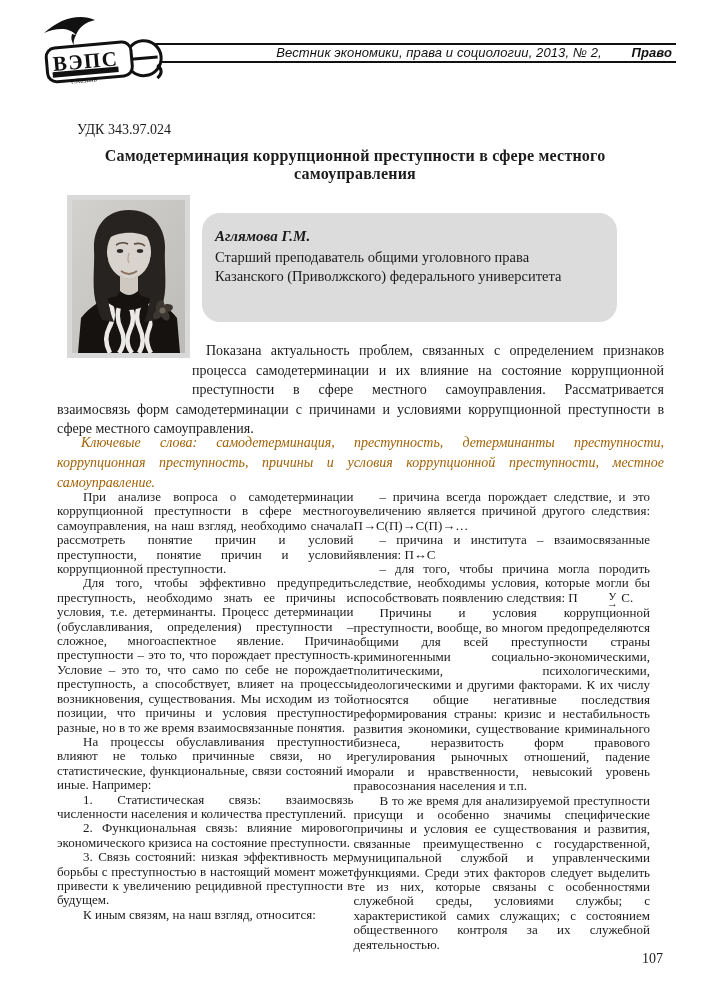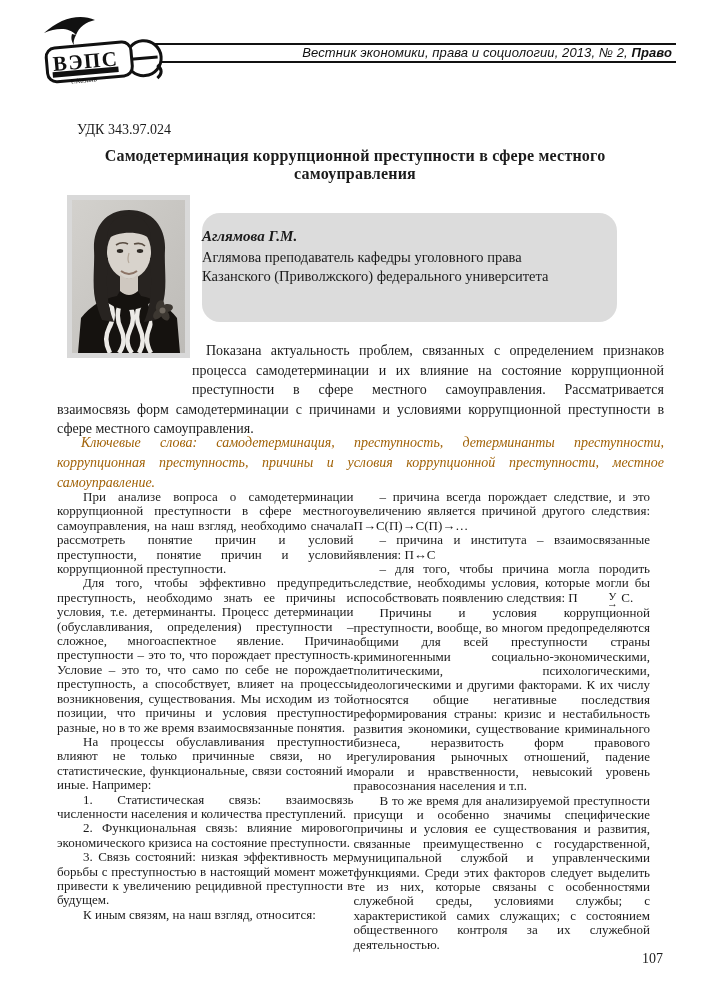--- a/index.html
+++ b/index.html
@@ -11,37 +11,37 @@
   }
   
   .rule { position:absolute; height:1.5px; background:#111; left:147px; width:529px; z-index:1; }
   .rule-top { top:43px; }
   .rule-bottom { top:61px; }
   .journal-line {
     position:absolute; left:180px; top:44.5px; width:492px; text-align:right;
     font-family:"Liberation Sans", sans-serif; font-style:italic; font-size:13px;
     color:#111; z-index:1; letter-spacing:0.1px;
   }
-  .journal-line b { font-weight:bold; }
+  .journal-line b { font-weight:bold;margin-left:26px; }
   .logo { position:absolute; left:38px; top:12px; width:134px; height:86px; z-index:2; }
   
   .udk { position:absolute; left:77px; top:122px; font-size:14px;text-align:center; }
   .article-title {
     position:absolute; left:50px; top:147px; width:610px; text-align:center;
     font-size:16px; font-weight:bold; letter-spacing:0.2px;
   }
   
   .photo-frame {
     position:absolute; left:67px; top:195px; width:123px; height:163px;
     background:#d9d9d9; padding:5px; z-index:2;
   }
   .photo-frame svg { display:block; width:113px; height:153px; }
   .author-box {
     position:absolute; left:202px; top:213px; width:415px; height:109px;
-    background:#dcdcdc; border-radius:18px; padding:15px 16px 0 0; z-index:1;
+    background:#dcdcdc; border-radius:18px; padding:15px 16px 0 13px; z-index:1;
   }
   .author-name { font-size:15px; font-weight:bold; font-style:italic; margin-bottom:3px; }
   .author-line { font-size:14.5px; line-height:19px; }
   
   .abstract {
     position:absolute; left:57px; top:341px; width:607px;
     font-size:14px; line-height:19.5px; text-align:justify;
     text-indent:14px;
   }
   .photo-wrap-spacer { float:left; width:135px; height:40px; }
@@ -127,21 +127,21 @@
         <ellipse cx="95" cy="108" rx="4" ry="6" fill="#3c3731" transform="rotate(80 95 108)"></ellipse>
         <ellipse cx="93" cy="115" rx="4" ry="6" fill="#3c3731" transform="rotate(150 93 115)"></ellipse>
         <ellipse cx="86" cy="114" rx="4" ry="6" fill="#3c3731" transform="rotate(-140 86 114)"></ellipse>
         <circle cx="90.5" cy="110.5" r="3" fill="#6e675e"></circle>
       </g>
     </svg>
   </figure>
 
   <div class="author-box">
     <div class="author-name">Аглямова Г.М.</div>
-    <div class="author-line">Аглямова преподаватель кафедры уголовного права</div>
+    <div class="author-line">Старший преподаватель общими уголовного права</div>
     <div class="author-line">Казанского (Приволжского) федерального университета</div>
   </div>
 
   <p class="abstract"><span class="photo-wrap-spacer"></span><span>Показана актуальность проблем, связанных с определением признаков процесса самодетерминации и их влияние на состояние коррупционной преступности в сфере местного самоуправления. Рассматривается взаимосвязь форм самодетерминации с причинами и условиями коррупционной преступности в сфере местного самоуправления.</span></p>
 
   <p class="keywords">Ключевые слова: самодетерминация, преступность, детерминанты преступности, коррупционная преступность, причины и условия коррупционной преступности, местное самоуправление.</p>
 
   <div class="body-columns">
     <div class="col">
         <p>При анализе вопроса о самодетерминации коррупционной преступности в сфере местного самоуправления, на наш взгляд, необходимо сначала рассмотреть понятие причин и условий преступности, понятие причин и условий коррупционной преступности.</p>

